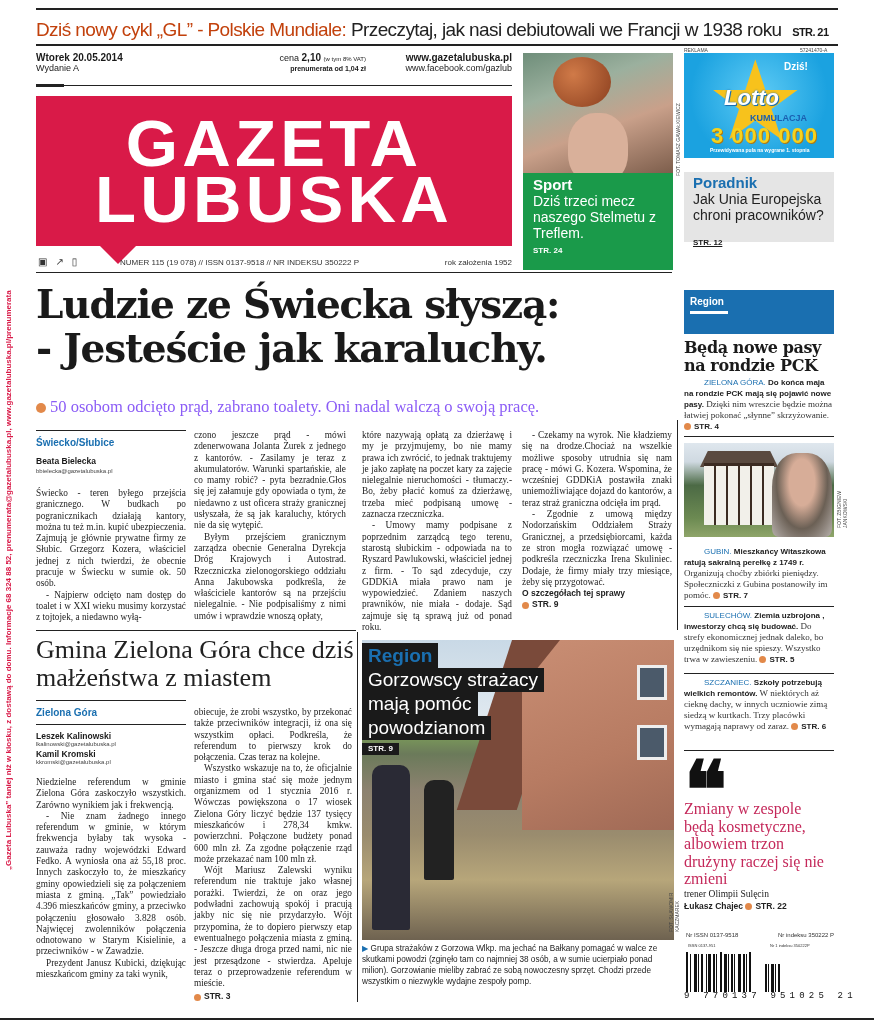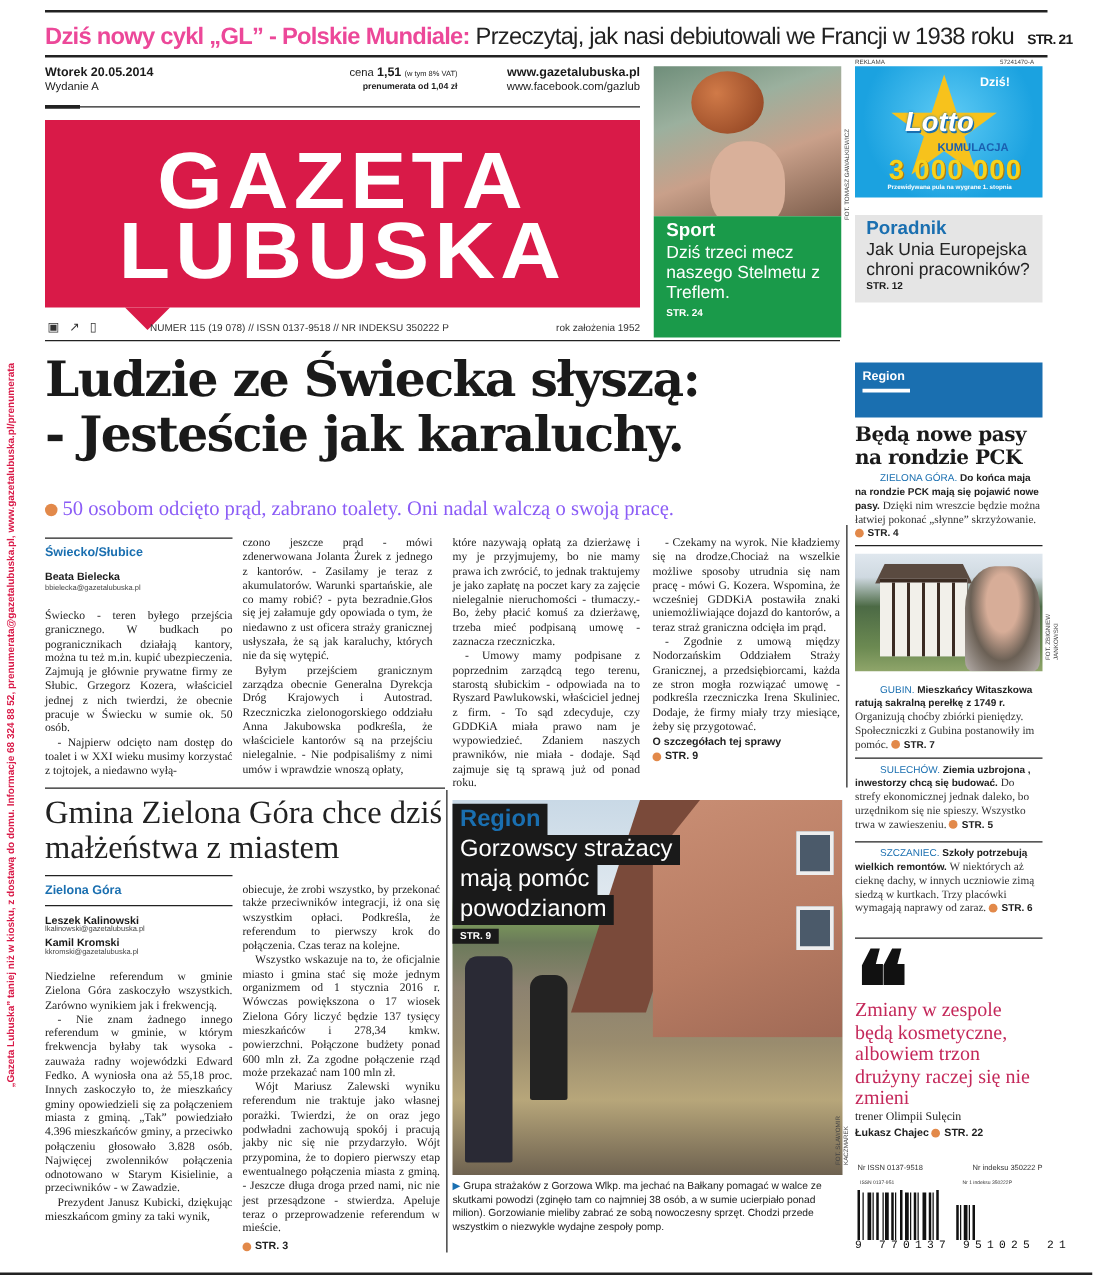--- a/index.html
+++ b/index.html
@@ -3,21 +3,21 @@
 <meta charset="utf-8">
 <style>
   * { box-sizing: border-box; margin: 0; padding: 0; }
   html, body { width: 874px; height: 1024px; background: #fff; overflow: hidden; }
   body { position: relative; font-family: "Liberation Serif", serif; color: #1a1a1a; }
   .abs { position: absolute; }
 
   
   .top-rule { left: 36px; right: 36px; height: 2px; background: #222; }
   .teaser { left: 36px; top: 18px; width: 804px; font-family: "Liberation Sans", sans-serif; font-size: 19px; letter-spacing: -0.6px; white-space: nowrap; line-height: 24px; }
-  .teaser .hl { color: #ec4899; font-weight: bold; }
+  .teaser .hl { color: #c2410c; font-weight: normal; }
   .teaser .rest { color: #222; }
   .teaser .str { font-size: 11px; font-weight: bold; margin-left: 6px; margin-top: 20px; }
 
   
   .meta { font-family: "Liberation Sans", sans-serif; font-size: 9px; line-height: 10px; }
   .meta b { font-size: 10px; }
 
   
   .mast { left: 36px; top: 96px; width: 476px; height: 150px; background: #d91a48; }
   .mast .logo { position: absolute; left: 0; right: 0; top: 20px; text-align: center; color: #fff; font-family: "Liberation Sans", sans-serif; font-weight: bold; font-size: 64px; line-height: 56px; letter-spacing: 4px; transform: scaleX(1.05); }
@@ -46,21 +46,21 @@
   .lotto .dzis { left: 100px; top: 8px; color: #fff; font-family: "Liberation Sans", sans-serif; font-weight: bold; font-size: 10px; }
   .lotto .brand { left: 40px; top: 32px; color: #fff; font-family: "Liberation Sans", sans-serif; font-weight: bold; font-size: 22px; font-style: italic; text-shadow: 0 0 2px #1a6fb0, 1px 1px 0 #1a6fb0; }
   .lotto .kum { left: 66px; top: 60px; color: #1a5fb0; font-family: "Liberation Sans", sans-serif; font-weight: bold; font-size: 9px; }
   .lotto .amt { left: 27px; top: 70px; color: #f7d21c; font-family: "Liberation Sans", sans-serif; font-weight: bold; font-size: 22px; letter-spacing: 1px; text-shadow: 1px 1px 0 #b07a10; }
   .lotto .sub { left: 26px; top: 94px; color: #fff; font-family: "Liberation Sans", sans-serif; font-size: 5px; font-weight: bold; }
 
   
   .poradnik { left: 684px; top: 172px; width: 150px; height: 70px; background: #e5e5e5; padding: 3px 9px; font-family: "Liberation Sans", sans-serif; }
   .poradnik .kick { color: #1a6fb0; font-weight: bold; font-size: 15px; line-height: 16px; }
   .poradnik .txt { font-size: 14px; line-height: 16px; color: #222; }
-  .poradnik .str { font-weight: bold; font-size: 8px; margin-top: 1px; }
+  .poradnik .str { font-weight: bold; font-size: 8px; margin-top: 15px; text-decoration: underline; }
 
   
   .headline { left: 36px; top: 282px; width: 636px; font-family: "DejaVu Serif", serif; font-weight: bold; font-size: 39px; line-height: 44px; letter-spacing: -1.2px; color: #1a1a1a; }
   .lead { left: 36px; top: 397px; width: 636px; font-size: 16.5px; line-height: 20px; color: #8b5cf6; white-space: nowrap; }
   .dot { display: inline-block; width: 10px; height: 10px; border-radius: 50%; background: #e2894a; vertical-align: middle; margin-right: 4px; }
   .dot.sm { width: 7px; height: 7px; margin-right: 3px; }
 
   
   .col { font-size: 9.3px; line-height: 11.3px; text-align: justify; color: #222; }
   .col p { text-indent: 10px; }
@@ -126,21 +126,21 @@
   <span class="rest">Przeczytaj, jak  nasi debiutowali we Francji w 1938 roku</span>
   <span class="str">STR. 21</span>
 </div>
 <div class="abs top-rule" style="top:44px;"></div>
 
 <div class="abs meta" style="left:36px; top:53px;">
   <div><b>Wtorek 20.05.2014</b></div>
   <div>Wydanie A</div>
 </div>
 <div class="abs meta" style="left:262px; top:53px; width:104px; text-align:right;">
-  <div><span>cena</span> <b>1,51</b> <span style="font-size:6px;">(w tym 8% VAT)</span></div>
+  <div><span>cena</span> <b>2,10</b> <span style="font-size:6px;">(w tym 8% VAT)</span></div>
   <div style="font-size:7px; font-weight:bold;">prenumerata od 1,04 zł</div>
 </div>
 <div class="abs meta" style="left:390px; top:53px; width:122px; text-align:right;">
   <div><b>www.gazetalubuska.pl</b></div>
   <div>www.facebook.com/gazlub</div>
 </div>
 
 <div class="abs mast-small-bar"></div>
 <div class="abs mast-line" style="top:85px;"></div>
 <div class="abs mast">

